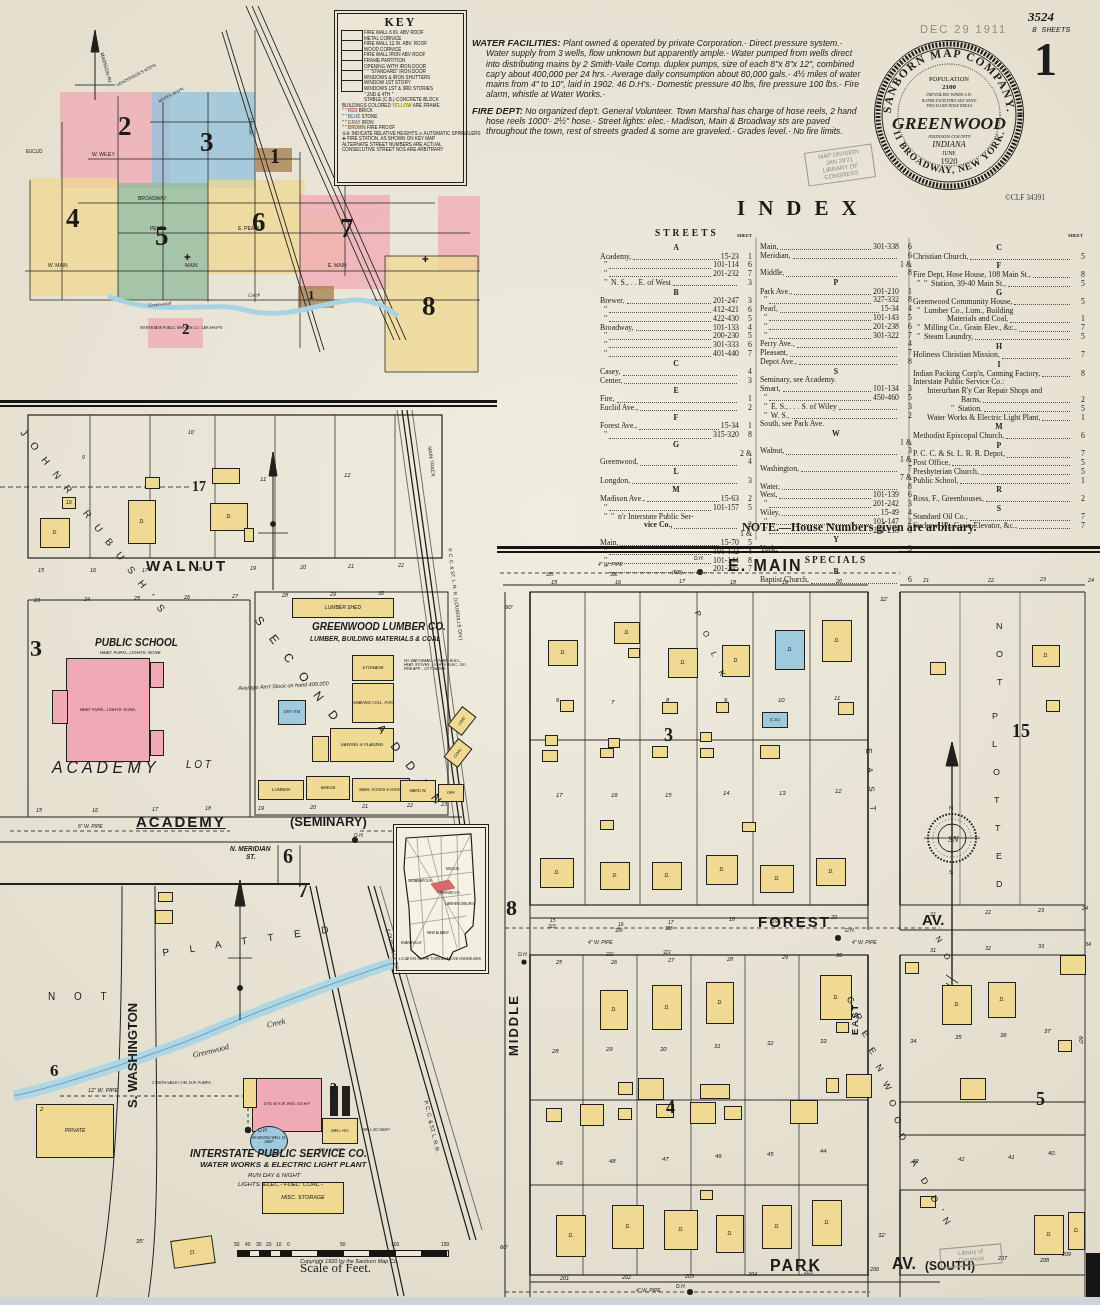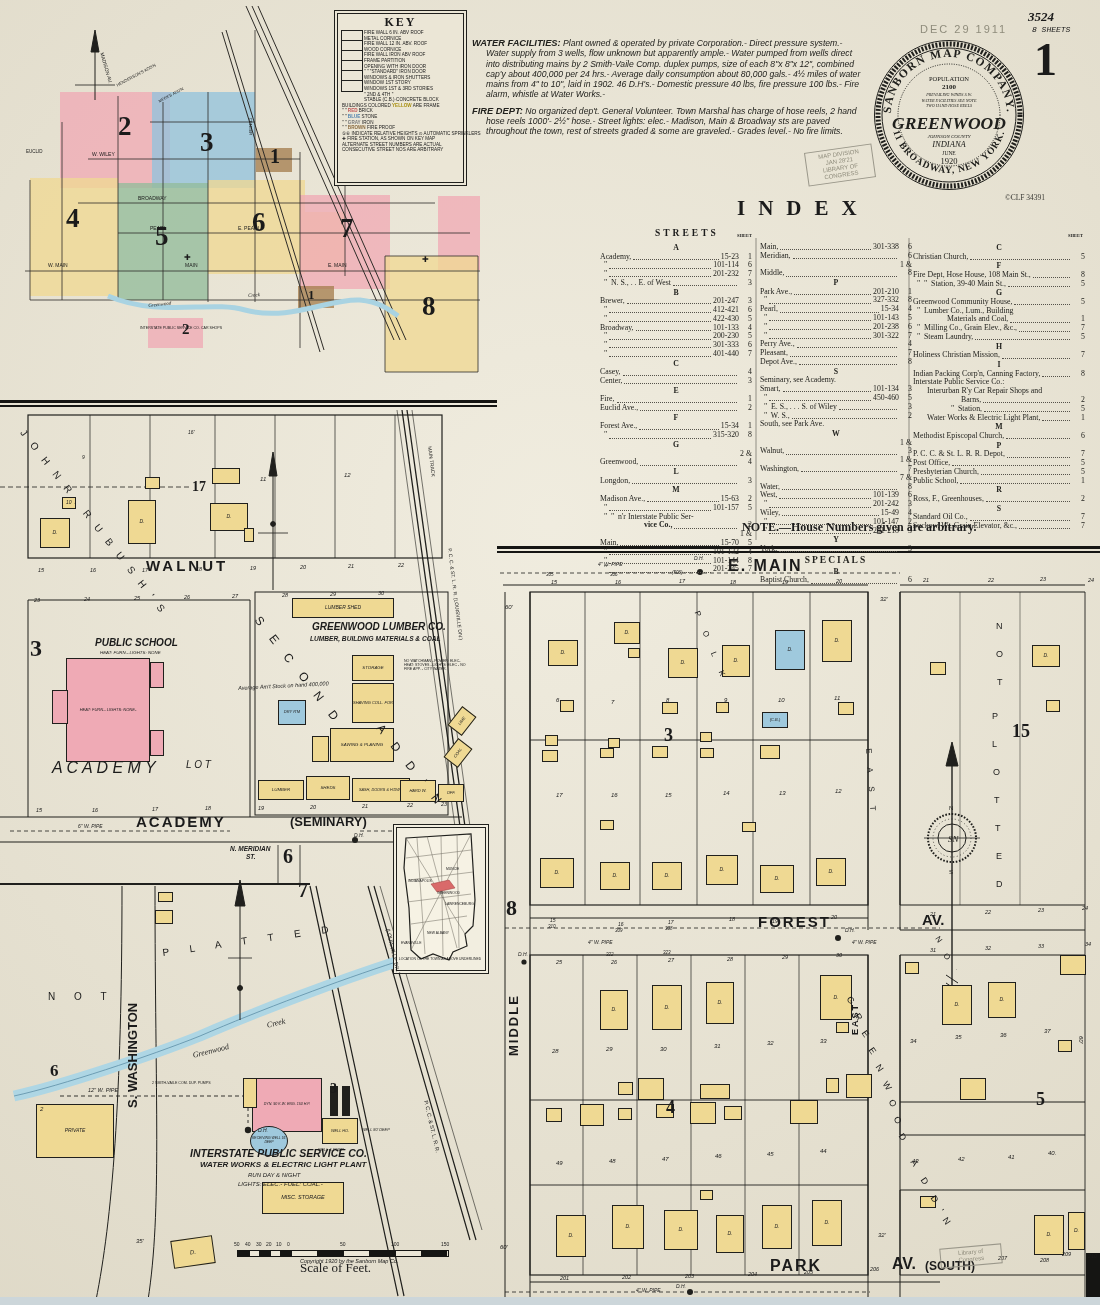--- a/index.html
+++ b/index.html
@@ -445,21 +445,21 @@
       <div class="lbl" style="left: 95px; top: 638px; font-size: 10px; font-weight: bold; font-style: italic;">PUBLIC  SCHOOL</div>
       <div class="lbl" style="left: 100px; top: 651px; font-size: 4.4px; font-style: italic;">HEAT: FURN.- LIGHTS: NONE</div>
       <div class="lbl" style="left: 52px; top: 760px; font-size: 16px; font-style: italic;">A C A D E M Y</div>
       <div class="lbl" style="left: 186px; top: 760px; font-size: 10px; font-style: italic;">L O T</div>
       <div class="lbl" style="left: 312px; top: 622px; font-size: 10px; font-weight: bold; font-style: italic;">GREENWOOD  LUMBER  CO.</div>
       <div class="lbl" style="left: 310px; top: 636px; font-size: 6.6px; font-weight: bold; font-style: italic;">LUMBER, BUILDING MATERIALS &amp; COAL</div>
       <div class="lbl" style="left: 238px; top: 686px; font-size: 5.5px; font-style: italic; transform: rotate(-3deg);">Average Am't Stock on hand 400,000</div>
       <div class="lbl" style="left: 404px; top: 660px; font-size: 3.6px; width: 64px; white-space: normal;">NO WATCHMAN - POWER: ELEC- HEAT: STOVES - LIGHTS: ELEC - NO FIRE APP. - CITY WATER.</div>
       <div class="lbl" style="left: 432px; top: 446px; font-size: 5px; transform: rotate(83deg);">MAIN  TRACK</div>
       <div class="lbl" style="left: 452px; top: 548px; font-size: 5px; transform: rotate(83deg);">P. C. C. &amp; ST. L. R. R.  (LOUISVILLE DIV.)</div>
-      <div class="lbl" style="left: 136px; top: 814px; font-size: 15px; font-weight: bold; letter-spacing: 2px;">ACADEMY</div>
+      <div class="lbl" style="left: 136px; top: 814px; font-size: 15px; font-weight: bold; letter-spacing: 2px; text-decoration: underline;">ACADEMY</div>
       <div class="lbl" style="left: 290px; top: 815px; font-size: 13px; font-weight: bold;">(SEMINARY)</div>
       <div class="lbl" style="left: 78px; top: 824px; font-size: 5px; font-style: italic;">6" W. PIPE</div>
       <div class="lbl" style="left: 354px; top: 833px; font-size: 5px; font-style: italic;">D.H.</div>
       <div class="lbl" style="left: 36px; top: 808px; font-size: 5.5px; font-style: italic;">15</div>
       <div class="lbl" style="left: 92px; top: 808px; font-size: 5.5px; font-style: italic;">16</div>
       <div class="lbl" style="left: 152px; top: 807px; font-size: 5.5px; font-style: italic;">17</div>
       <div class="lbl" style="left: 205px; top: 806px; font-size: 5.5px; font-style: italic;">18</div>
       <div class="lbl" style="left: 258px; top: 806px; font-size: 5.5px; font-style: italic;">19</div>
       <div class="lbl" style="left: 310px; top: 805px; font-size: 5.5px; font-style: italic;">20</div>
       <div class="lbl" style="left: 362px; top: 804px; font-size: 5.5px; font-style: italic;">21</div>

